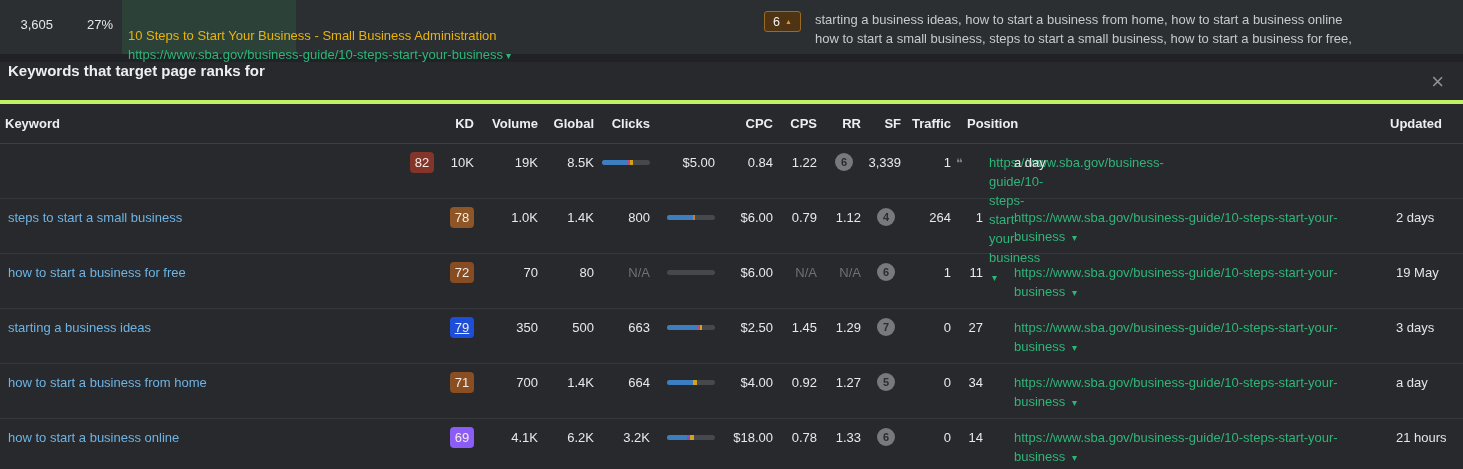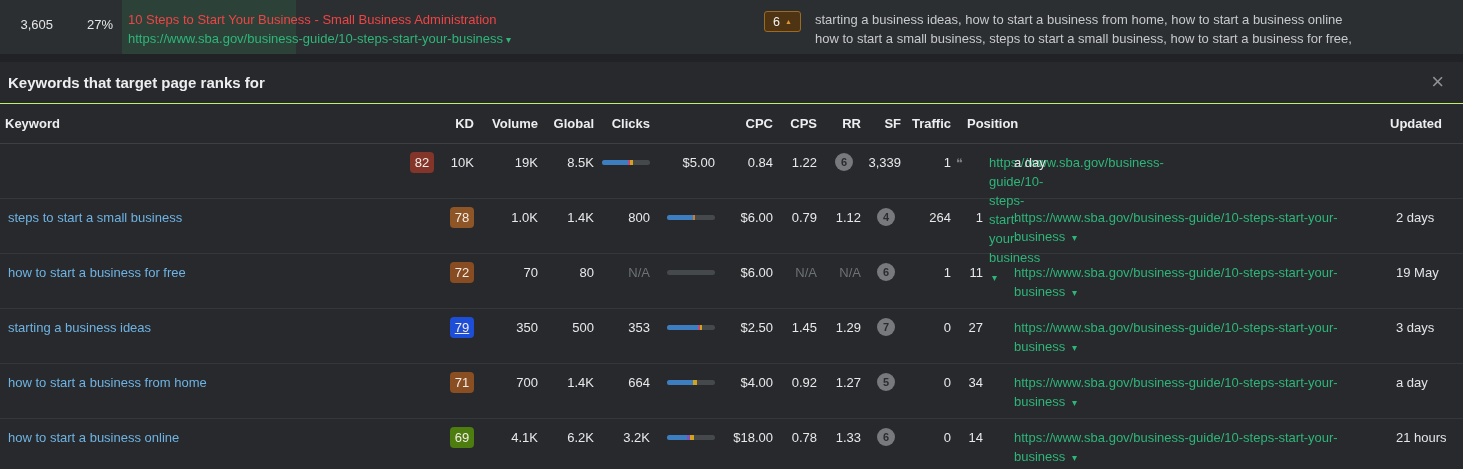--- a/index.html
+++ b/index.html
@@ -12,36 +12,36 @@
   a { text-decoration:none; cursor:pointer; }
 
   
   .topbar { position:relative; height:54px; background:#2c2f32; }
   .metric { position:absolute; top:17px; text-align:right; color:#e4e6e7; }
   .m-traffic { left:0; width:53px; }
   .m-share { left:72px; width:41px; }
   .cell-highlight { position:absolute; left:122px; top:0; width:174px; height:54px;
     background:rgba(46,204,113,0.12); pointer-events:none; }
   .title-block { position:absolute; left:128px; top:10px; line-height:19px; }
-  .title-link { color:#ef4444; display:block; }
+  .title-link { color:#eab308; display:block;margin-top:16px; }
   .url-link-top { color:#2eb579; }
   .caret-green { color:#2eb579; font-size:10px; margin-left:3px; }
   .kw-badge { position:absolute; left:764px; top:11px; height:21px; padding:0 8px;
     background:#4f3413; border:1px solid #9c6a22; border-radius:3px;
     display:flex; align-items:center; gap:5px; cursor:pointer; }
   .kw-badge .num { color:#f2f2f2; font-size:12.5px; }
   .kw-badge .tri { color:#dd9632; font-size:7px; }
   .kw-list { position:absolute; left:815px; top:10px; line-height:19px; color:#c7c9cb; }
 
   .gap-band { height:8px; background:#202225; }
 
   
   .panel { height:407px; background:#27292c; }
-  .panel-head { position:relative; height:42px; display:flex; align-items:center;
-    padding:0 8px; border-bottom:1px solid #bef264; }
+  .panel-head { position:relative; height:42px; display:flex; 
+    padding:0 8px; border-bottom:4px solid #bef264; }
   .panel-head h2 { font-size:15px; font-weight:bold; color:#eceeef; }
   .close-x { position:absolute; right:19px; top:9px; font-size:22px; line-height:22px;
     color:#8e9194; cursor:pointer; font-weight:400; }
 
   
   .grid { display:grid;
     grid-template-columns:minmax(0,1fr) 40px 64px 56px 56px 65px 58px 44px 44px 40px 50px 32px 25px 382px 73px; }
   .thead { height:40px; align-items:center; border-bottom:1px solid #3d4043;
     font-weight:bold; color:#eceeef; }
   .thead > div { white-space:nowrap; }
@@ -198,21 +198,21 @@
           <a class="url-link">https://www.sba.gov/business-guide/10-steps-start-your-<br>business <span class="caret-green">▾</span></a>
         </div>
     <div class="c-upd">19 May</div>
   </div>
 
   <div class="trow grid">
     <div class="c-keyword"><a class="kw-link">starting a business ideas</a></div>
     <div class="c-kd"><span class="kd-badge" style="background: #1d4ed8; text-decoration: underline;">79</span></div>
     <div class="ra">350</div>
     <div class="ra">500</div>
-    <div class="ra">353</div>
+    <div class="ra">663</div>
     <div class="c-bar">
           <div class="bar" style="background: rgb(70, 73, 76);">
             <div class="seg" style="width: 65%; background: rgb(61, 126, 192);"></div>
             <div class="seg" style="width: 4%; background: rgb(192, 73, 124);"></div>
             <div class="seg" style="width: 5%; background: rgb(211, 162, 28);"></div>
           </div>
         </div>
     <div class="ra">$2.50</div>
     <div class="ra">1.45</div>
     <div class="ra">1.29</div>
@@ -250,21 +250,21 @@
     <div class="ra">34</div>
     <div class="c-icon"><span class="quote-icon" style="visibility: hidden;"></span></div>
     <div class="c-url">
           <a class="url-link">https://www.sba.gov/business-guide/10-steps-start-your-<br>business <span class="caret-green">▾</span></a>
         </div>
     <div class="c-upd">a day</div>
   </div>
 
   <div class="trow grid">
     <div class="c-keyword"><a class="kw-link">how to start a business online</a></div>
-    <div class="c-kd"><span class="kd-badge" style="background: #4d7c0f;">69</span></div>
+    <div class="c-kd"><span class="kd-badge" style="background: #8b5cf6;">69</span></div>
     <div class="ra">4.1K</div>
     <div class="ra">6.2K</div>
     <div class="ra">3.2K</div>
     <div class="c-bar">
           <div class="bar" style="background: rgb(70, 73, 76);">
             <div class="seg" style="width: 42%; background: rgb(61, 126, 192);"></div>
             <div class="seg" style="width: 6%; background: rgb(129, 80, 191);"></div>
             <div class="seg" style="width: 8%; background: rgb(211, 162, 28);"></div>
           </div>
         </div>

